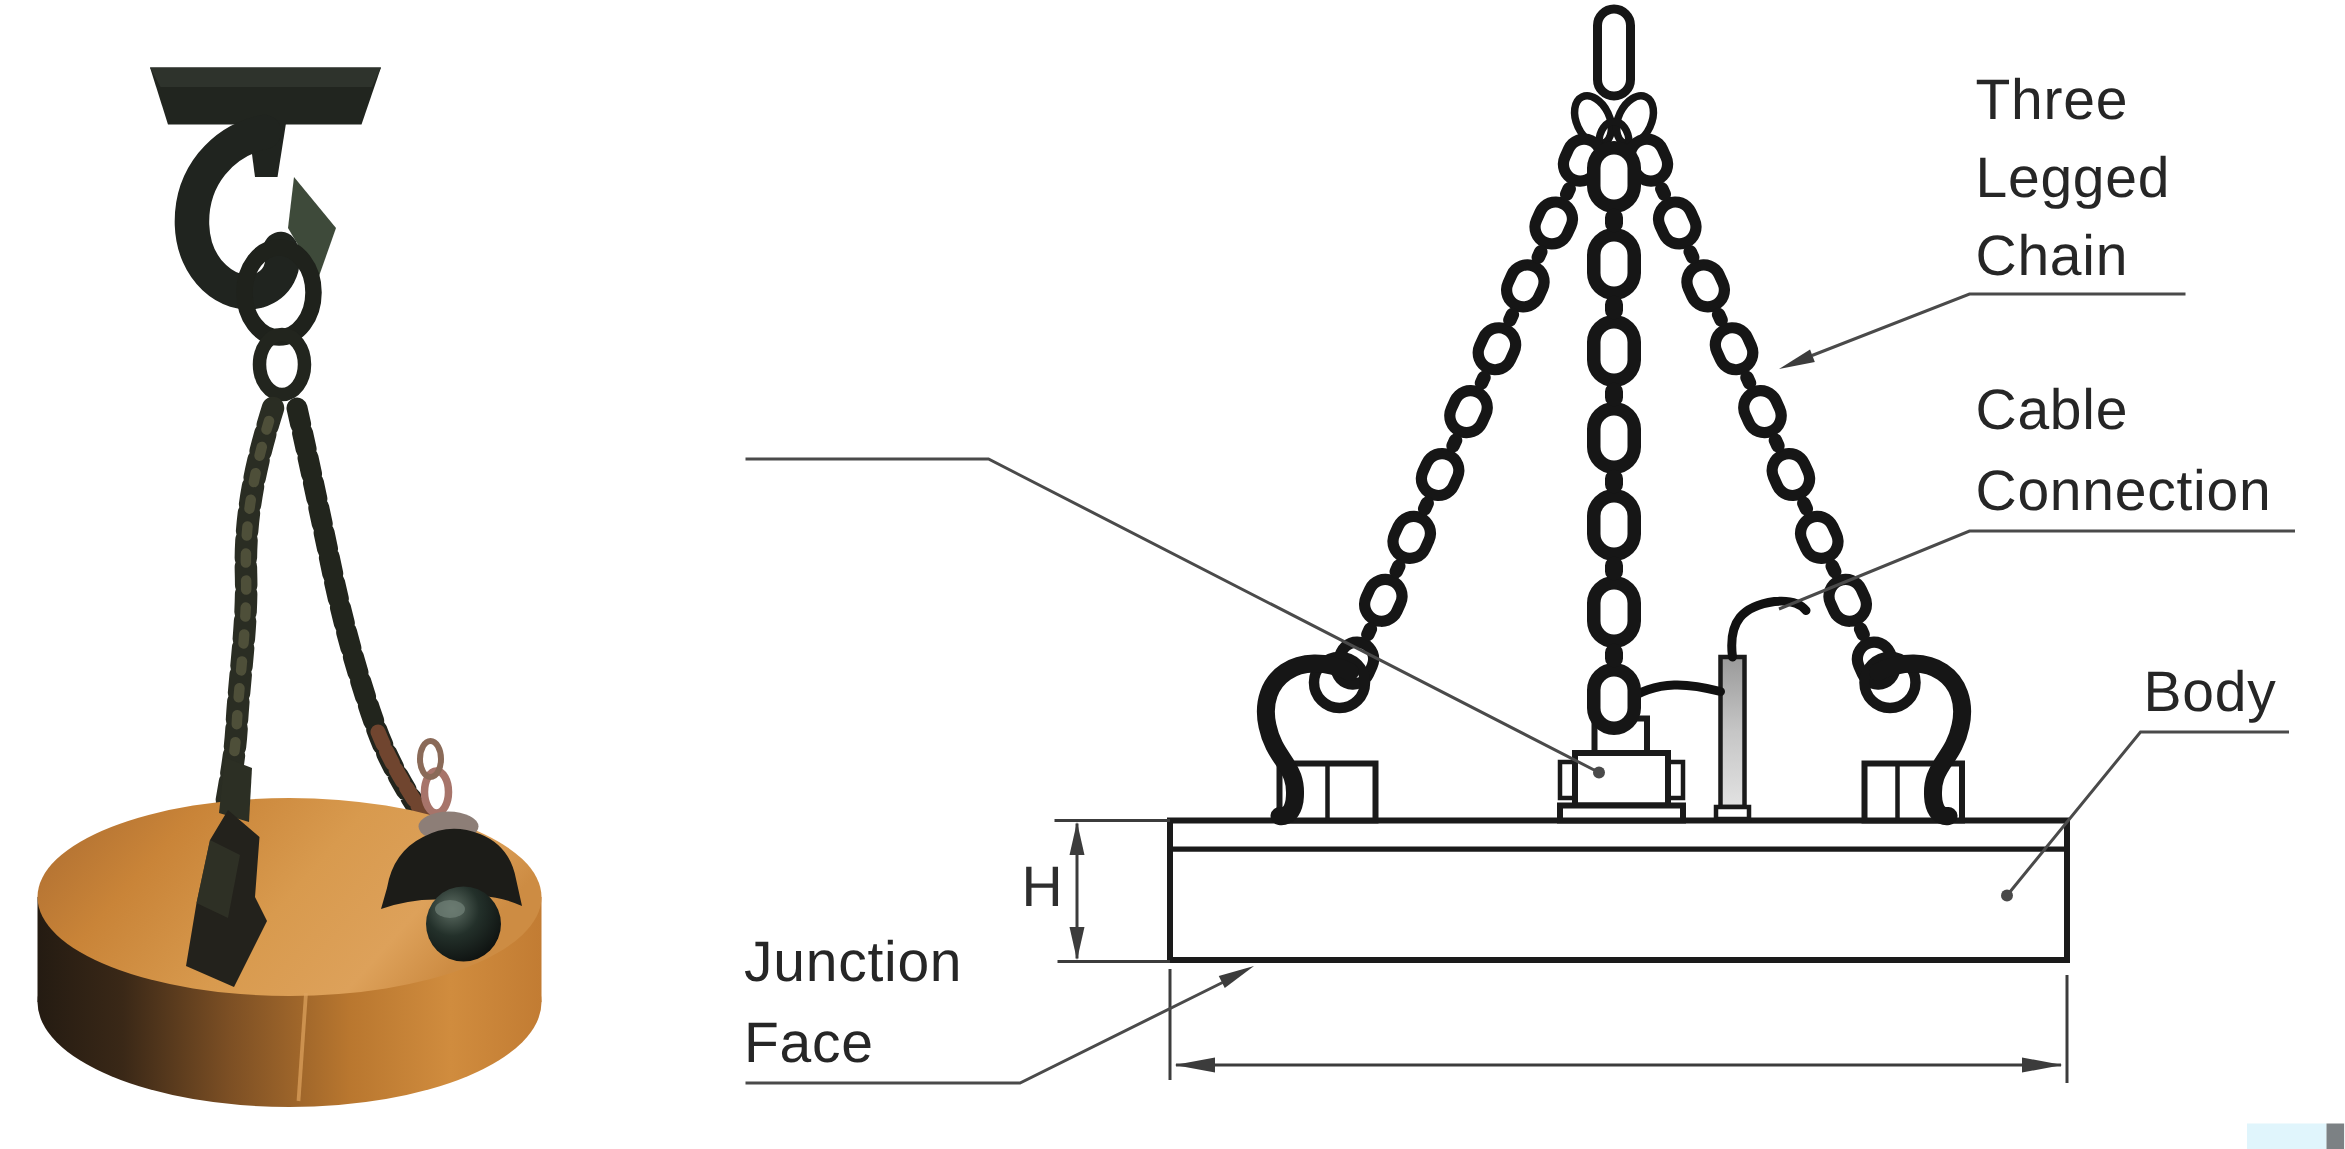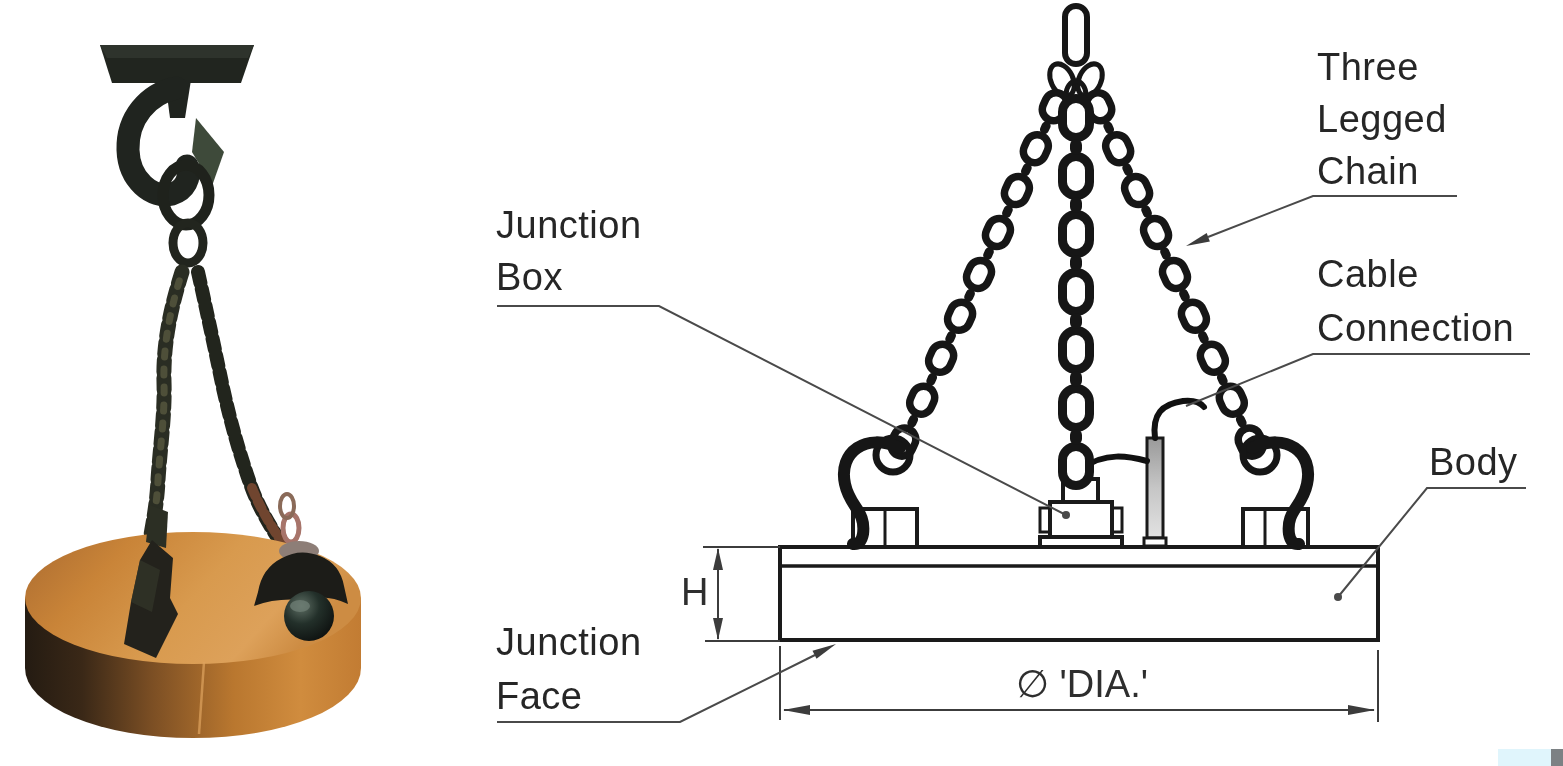--- a/index.html
+++ b/index.html
@@ -184,30 +184,28 @@
       <path d="M1457,196 L1313,196 L1208,237"></path>
       <polygon points="1186,246 1206.7,233 1209.9,241.4" fill="#3c3c3c" stroke="none"></polygon>
       <path d="M1530,354 L1313,354 L1186,406"></path>
       <path d="M1526,488 L1427,488 L1338,597"></path>
       <circle cx="1338" cy="597" r="4" fill="#4a4a4a" stroke="none"></circle>
       <path d="M497,722 L680,722 L815,655"></path>
       <polygon points="836,644 816.5,658.7 812.5,650.7" fill="#3c3c3c" stroke="none"></polygon>
     </g>
   </svg>
 
-  <div class="label" style="left:496px;top:199px;width:185px;">Junction Box</div>
 
   <div class="label" style="left:1317px;top:41px;width:150px;">Three Legged Chain</div>
 
   <div class="label lh54" style="left:1317px;top:247px;width:230px;">Cable Connection</div>
 
   <div class="label" style="left:1429px;top:438px;width:140px;line-height:48px;">Body</div>
 
   <div class="label lh54" style="left:496px;top:615px;width:200px;">Junction Face</div>
 
   <div class="dim" style="left:681px;top:572px;">H</div>
 
-  <div class="dim center" style="left:992px;top:664px;width:180px;">∅ 'DIA.'</div>
 
   <div class="corner" style="left:1498px;top:749px;width:53px;height:17px;background:#e0f5fc;"></div>
   <div class="corner" style="left:1551px;top:749px;width:12px;height:17px;background:#7c8184;"></div>
 
 </div>
 
 </body></html>

